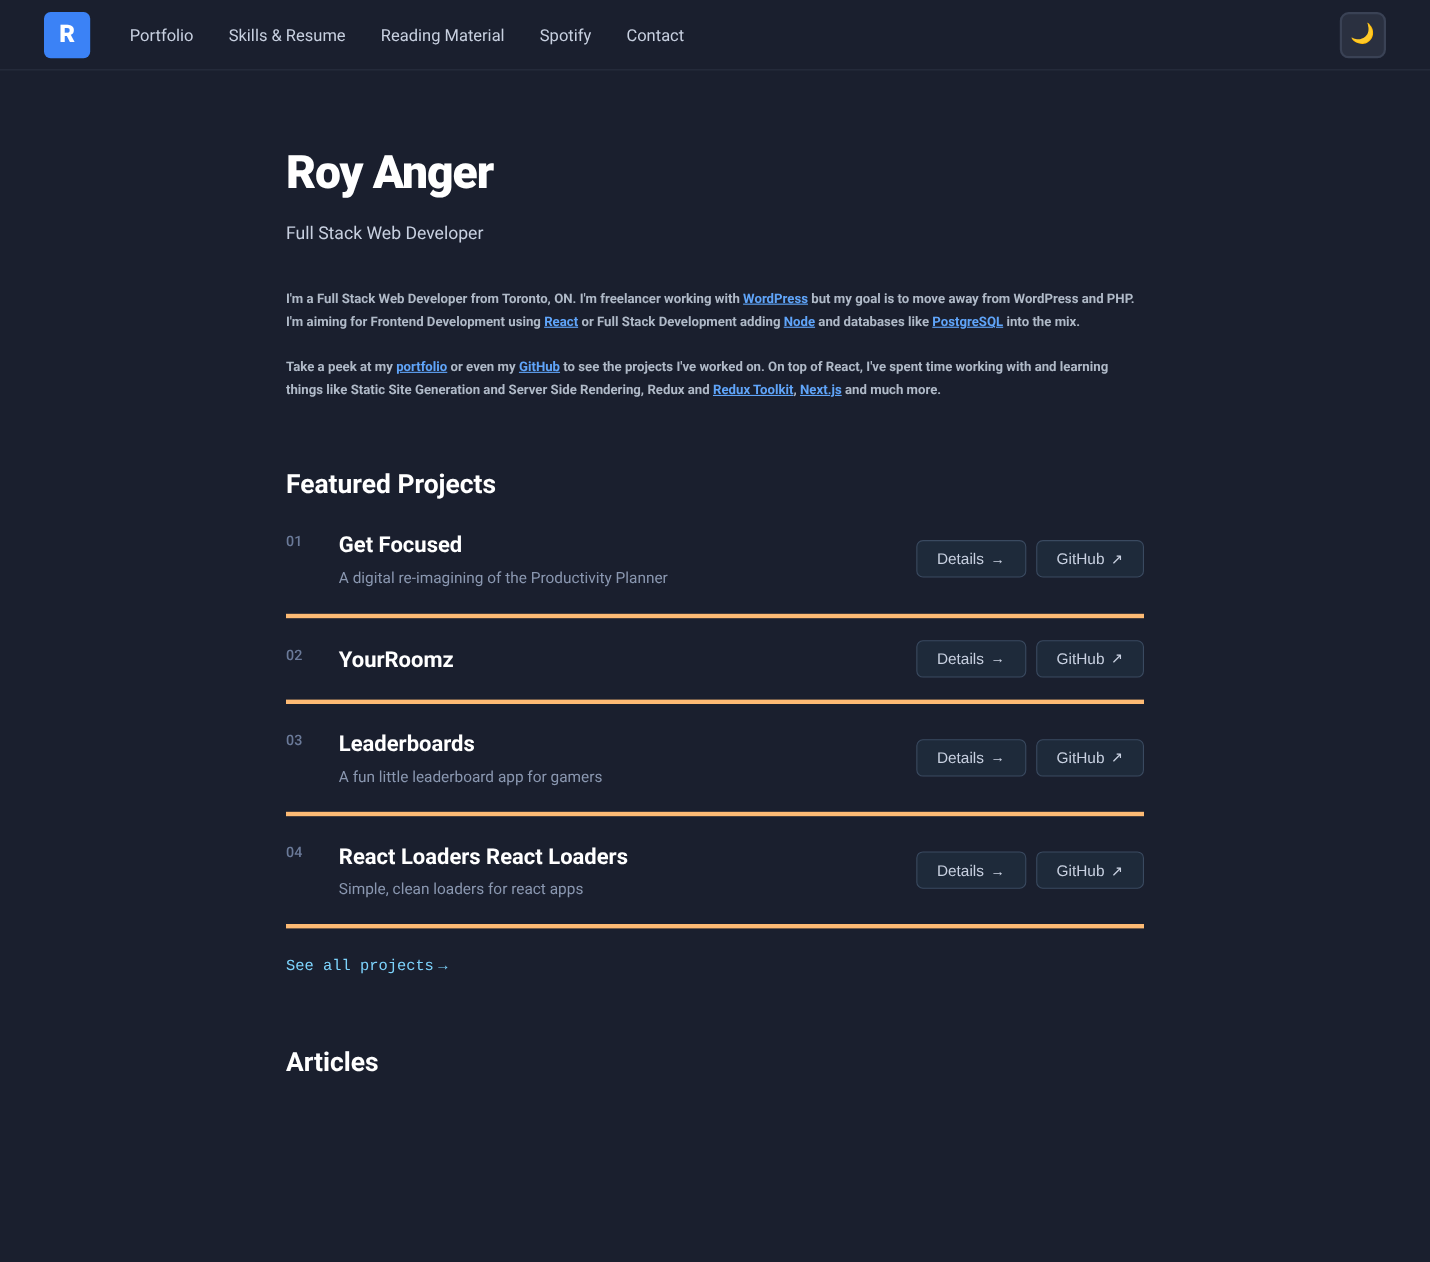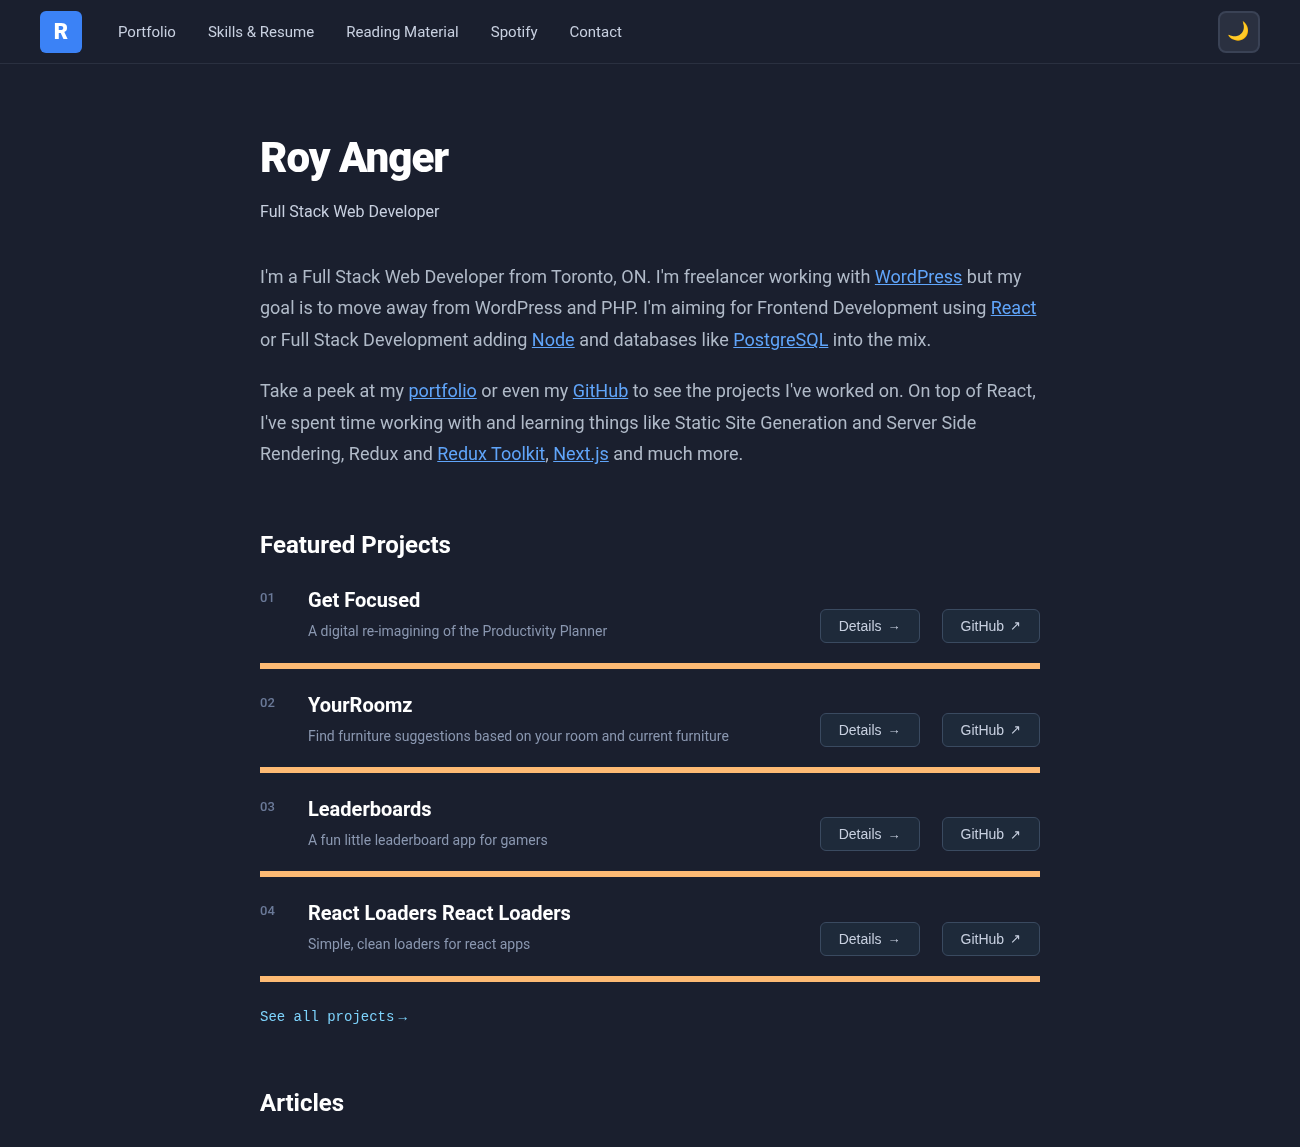--- a/index.html
+++ b/index.html
@@ -86,44 +86,45 @@
     .hero-title {
       font-size: 16px;
       font-weight: 400;
       color: #c8d0e0;
       margin-bottom: 36px;
     }
 
     .bio-paragraph {
       margin-bottom: 20px;
       color: #b0bac8;
-      font-size: 18px;
+      font-size: 12px;
       line-height: 1.75;
+      font-weight: bold;
     }
 
     .bio-link {
       color: #60a5fa;
       text-decoration: underline;
       cursor: pointer;
     }
 
     
     .section-title {
       font-size: 24px;
       font-weight: 700;
       color: #ffffff;
       margin-top: 56px;
     }
 
     .project-item {
       display: flex;
-      align-items: flex-end;
+      align-items: center;
       justify-content: space-between;
       padding: 20px 0;
-      border-bottom: 6px solid #fdba74;
+      border-bottom: 4px solid #fdba74;
     }
 
     .project-left {
       display: flex;
       align-items: flex-start;
       gap: 20px;
     }
 
     .project-number {
       font-size: 13px;
@@ -145,21 +146,21 @@
       color: #ffffff;
     }
 
     .project-desc {
       font-size: 14px;
       color: #8a97b0;
     }
 
     .project-actions {
       display: flex;
-      gap: 22px;
+      gap: 9px;
       flex-shrink: 0;
     }
 
     .btn {
       display: flex;
       align-items: center;
       gap: 6px;
       padding: 8px 18px;
       border: 1px solid #3a4a60;
       border-radius: 6px;
@@ -247,21 +248,20 @@
         </button>
       </div>
     </div>
 
     
     <div class="project-item">
       <div class="project-left">
         <span class="project-number">02</span>
         <div class="project-info">
           <span class="project-name">YourRoomz</span>
-          <span class="project-desc">Find furniture suggestions based on your room and current furniture</span>
         </div>
       </div>
       <div class="project-actions">
         <button class="btn">
           <span>Details</span>
           <span class="btn-icon">→</span>
         </button>
         <button class="btn">
           <span>GitHub</span>
           <span class="btn-icon">↗</span>

